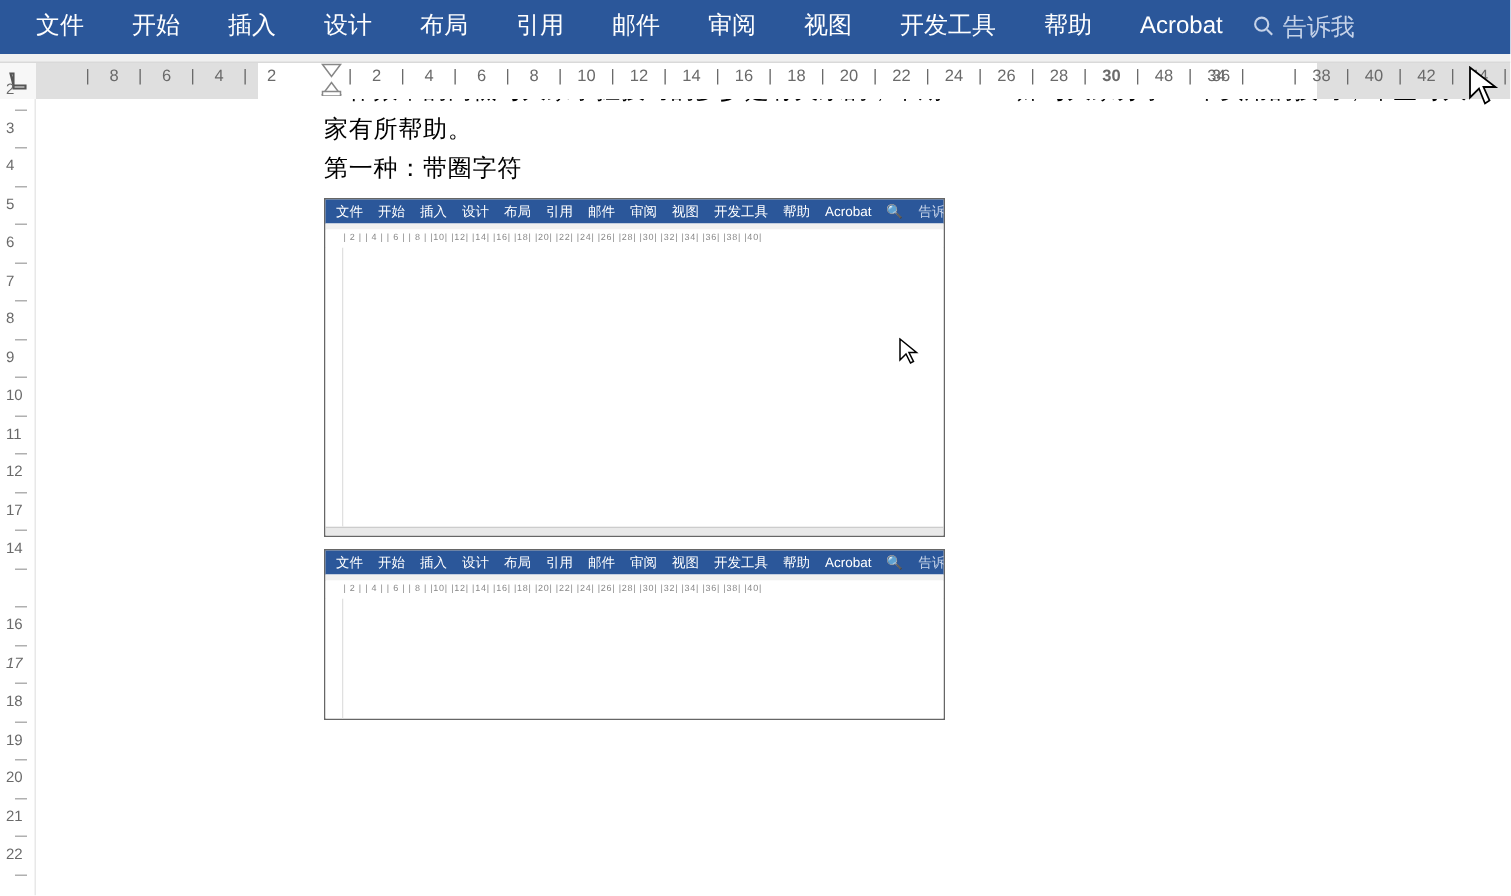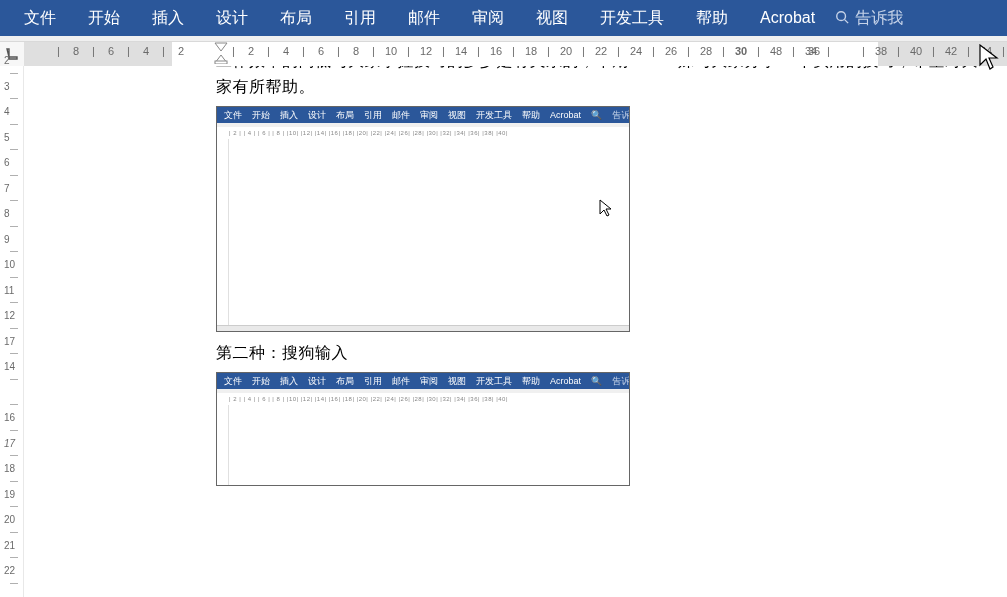--- a/index.html
+++ b/index.html
@@ -202,20 +202,21 @@
       <span class="tick" style="top: 465.75px;"></span>
       <span class="num" style="top: 478.5px;">21</span>
       <span class="tick" style="top: 491.25px;"></span>
       <span class="num" style="top: 504px;">22</span>
       <span class="tick" style="top: 516.75px;"></span>
     </div>
 
   <div class="canvas">
     <div class="page">
       <p>工作效率的高低与大家掌握技巧的多少是有关系的，本期 Word 妹与大家分享 4 个实用的技巧，希望对大家有所帮助。</p>
+      <p>第一种：带圈字符</p>
 
       <div class="mini tall">
         <div class="mrib">
           <span>文件</span>
             <span>开始</span>
             <span>插入</span>
             <span>设计</span>
             <span>布局</span>
             <span>引用</span>
             <span>邮件</span>
@@ -237,21 +238,20 @@
                 <svg width="14" height="18">
                     <path d="M1 1 L1 15 L5 11 L8 17 L10 16 L7 10 L12 10 Z" fill="#fff" stroke="#000" stroke-width="1"></path>
                   </svg>
               </span>
             </div>
           </div>
         </div>
         <div class="mbar"></div>
       </div>
 
-      <p>第二种：搜狗输入</p>
 
       <div class="mini short">
         <div class="mrib">
           <span>文件</span>
             <span>开始</span>
             <span>插入</span>
             <span>设计</span>
             <span>布局</span>
             <span>引用</span>
             <span>邮件</span>

